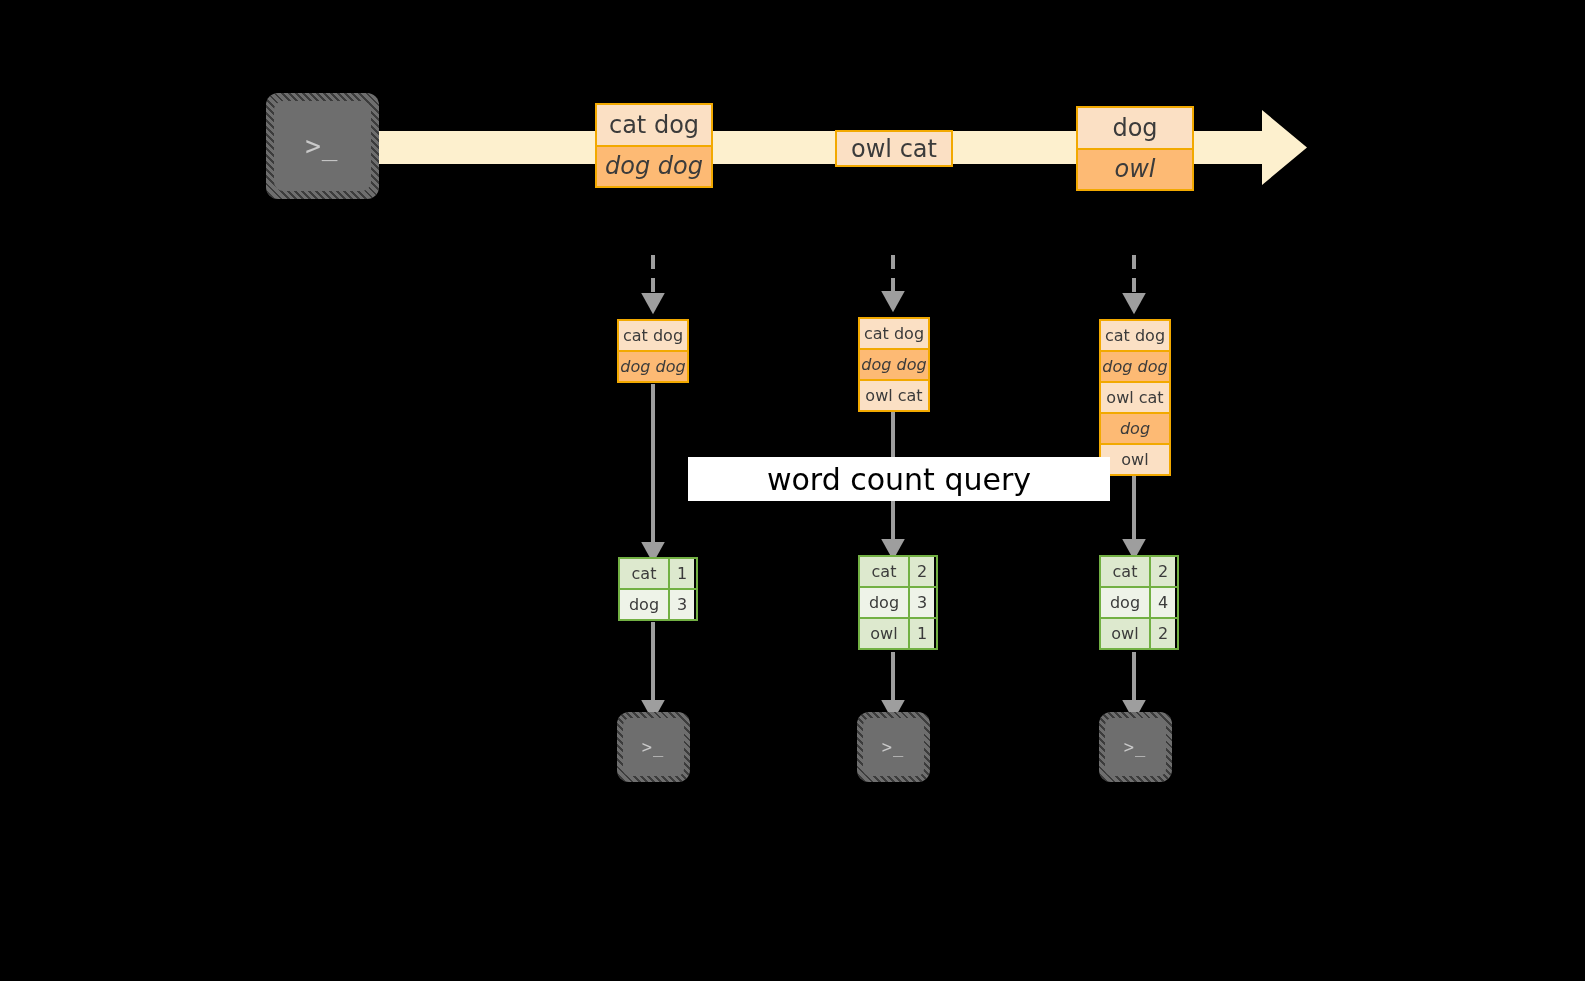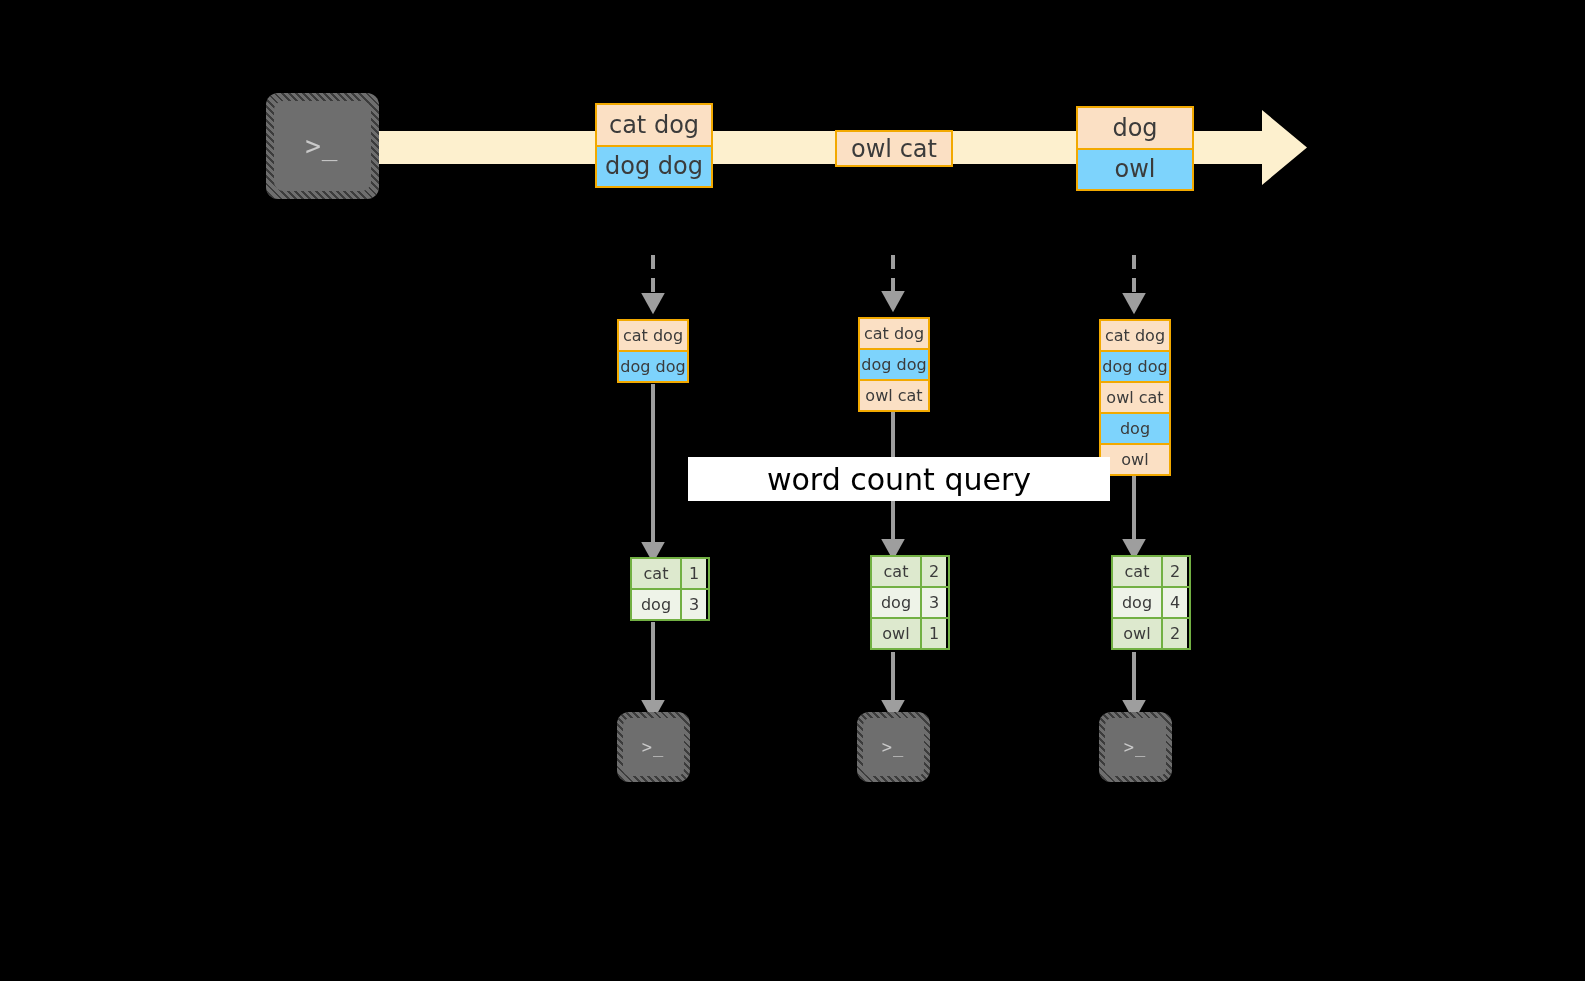--- a/index.html
+++ b/index.html
@@ -65,34 +65,33 @@
   }
   .msgbox .cell {
     flex: 1 1 auto;
     display: flex;
     align-items: center;
     justify-content: center;
     color: #3b3b3b;
     white-space: nowrap;
   }
   .msgbox .cell.a { background: #FBE0C4; }
-  .msgbox .cell.b { background: #7dd3fc; }
+  .msgbox .cell.b { background: #fdba74; font-style: italic; }
   .msgbox .cell + .cell { border-top: 2px solid #F2A900; }
 
   .stream-box .cell { font-size: 24px; }
   .stack-box .cell  { font-size: 16px; }
 
   
   .ctable {
     position: absolute;
     border: 2px solid #72B043;
     display: flex;
     flex-direction: column;
     overflow: hidden;
-    margin-left: 12px;
   }
   .ctable .crow {
     flex: 1 1 auto;
     display: flex;
   }
   .ctable .crow + .crow { border-top: 2px solid #72B043; }
   .ctable .ckey, .ctable .cval {
     display: flex;
     align-items: center;
     justify-content: center;

